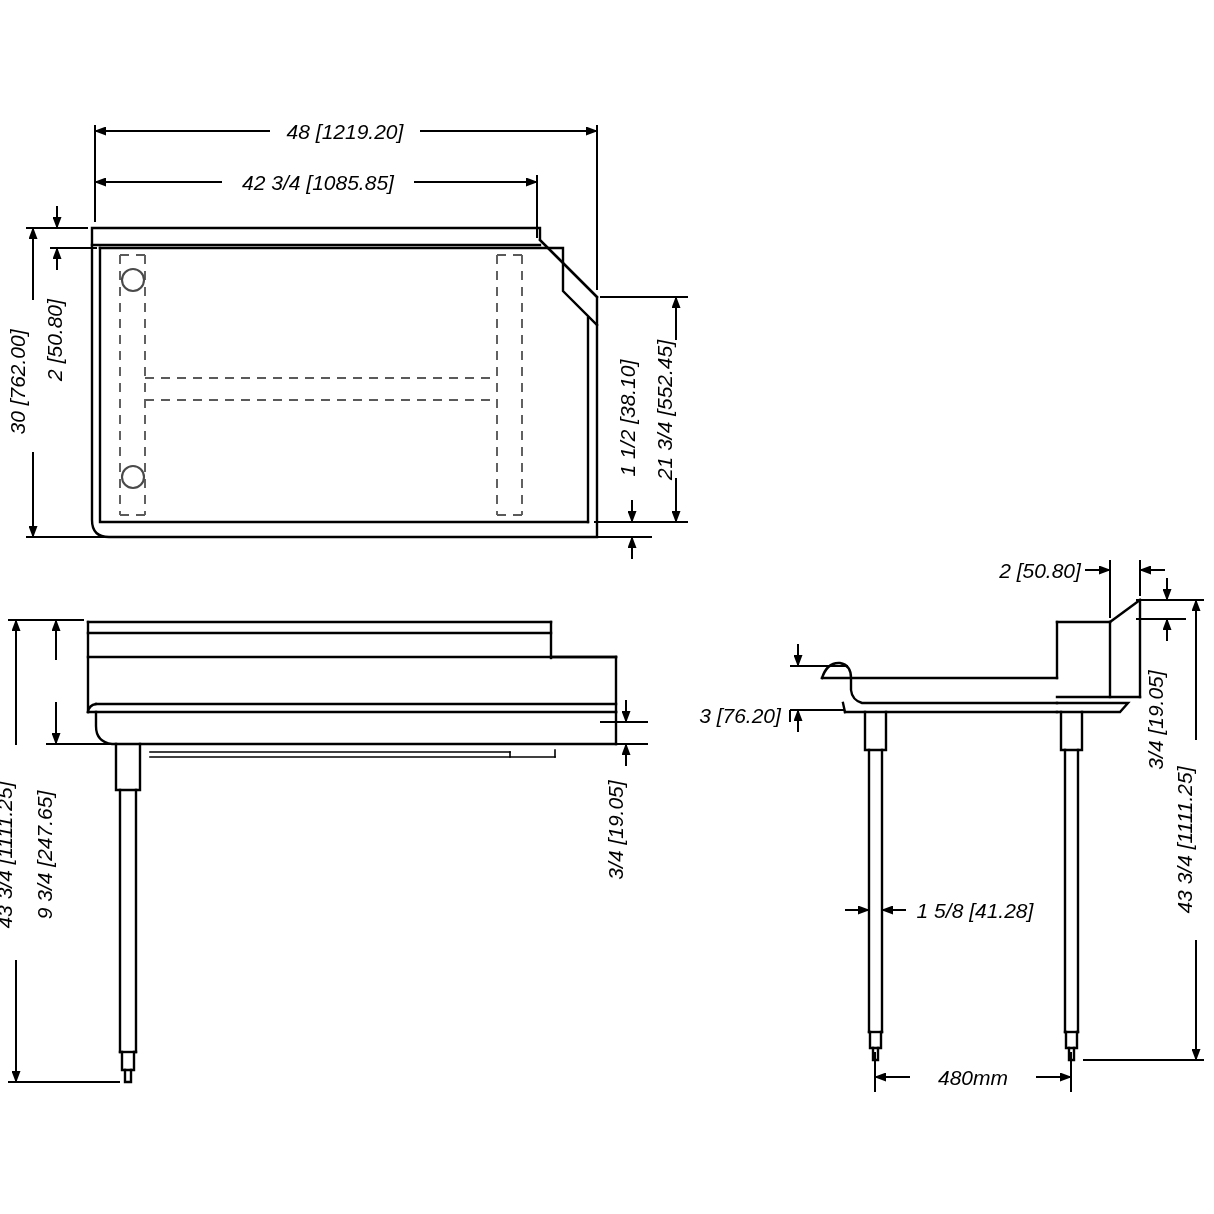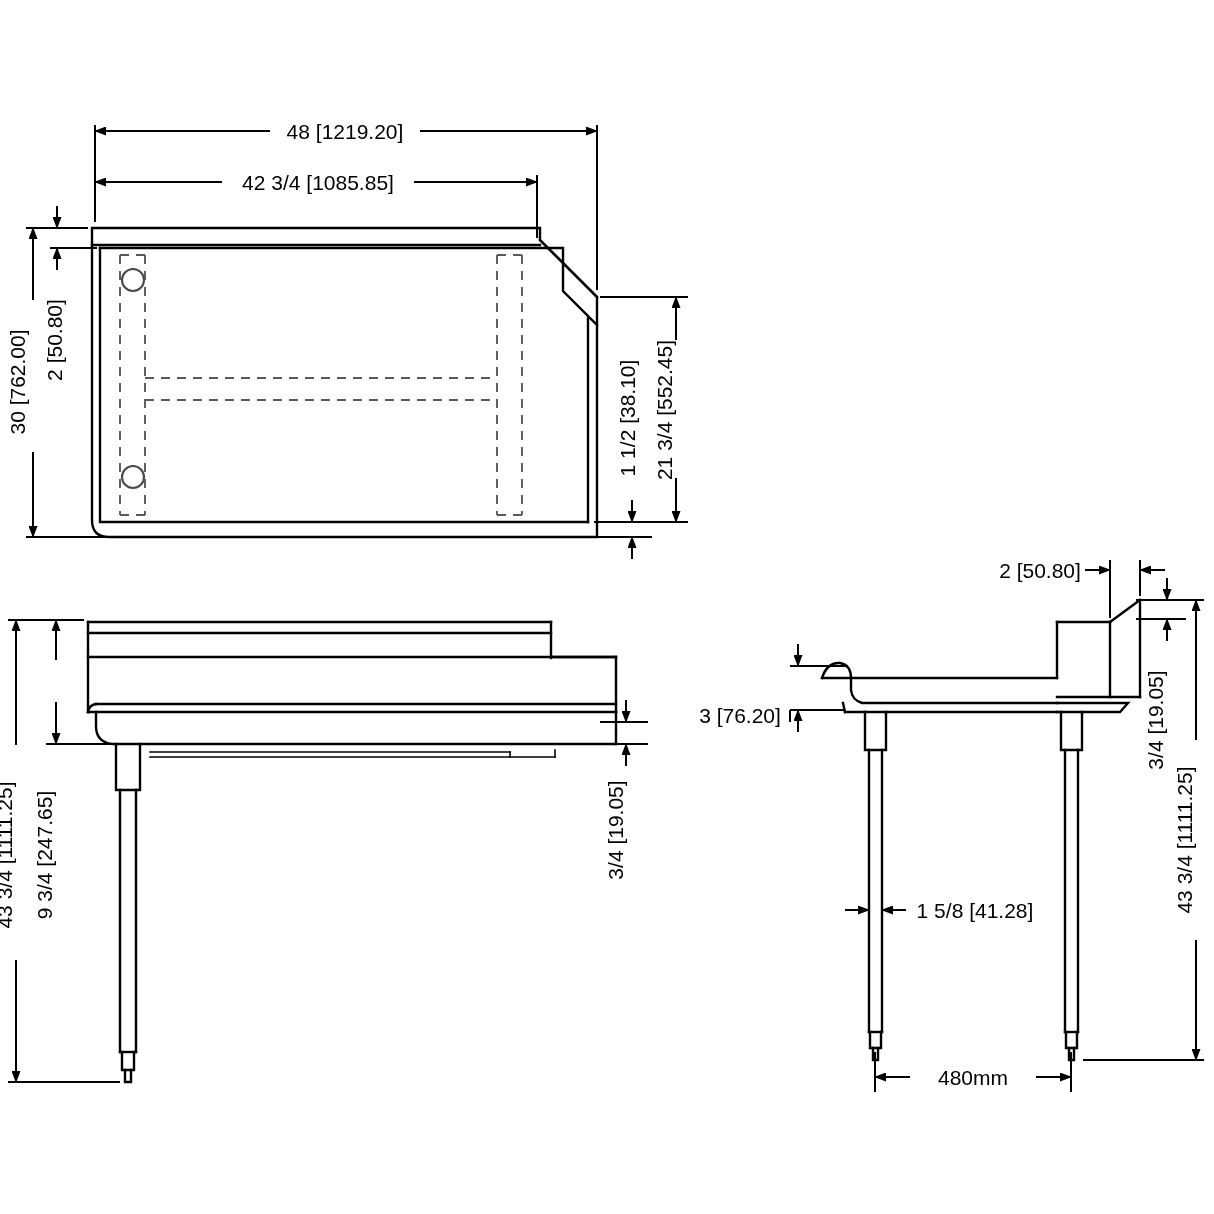--- a/index.html
+++ b/index.html
@@ -9,20 +9,21 @@
   }
   body {
     font-family: "Liberation Sans", sans-serif;
   }
   #sheet {
     position: relative;
     width: 1214px;
     height: 1214px;
     background: #ffffff;
     overflow: hidden;
+    font-style: italic;
   }
   svg#drawing {
     display: block;
     width: 1214px;
     height: 1214px;
   }
   .solid {
     fill: none;
     stroke: #000000;
     stroke-width: 2.4;

